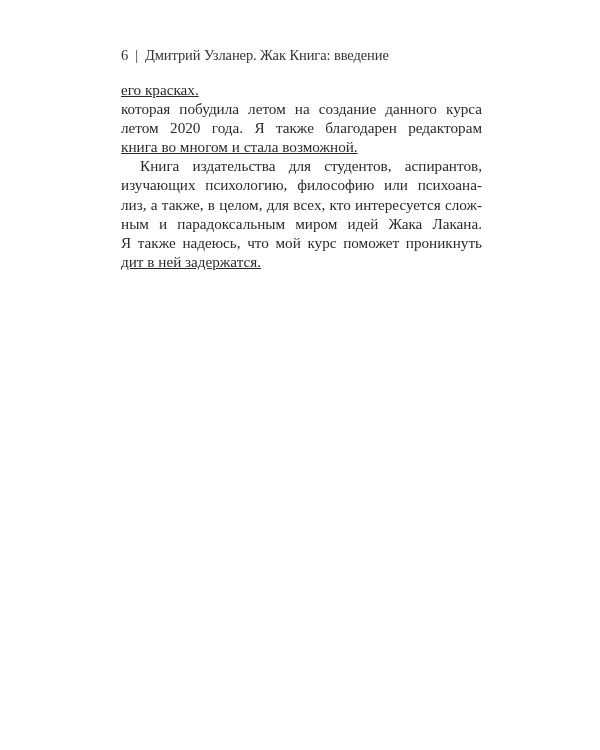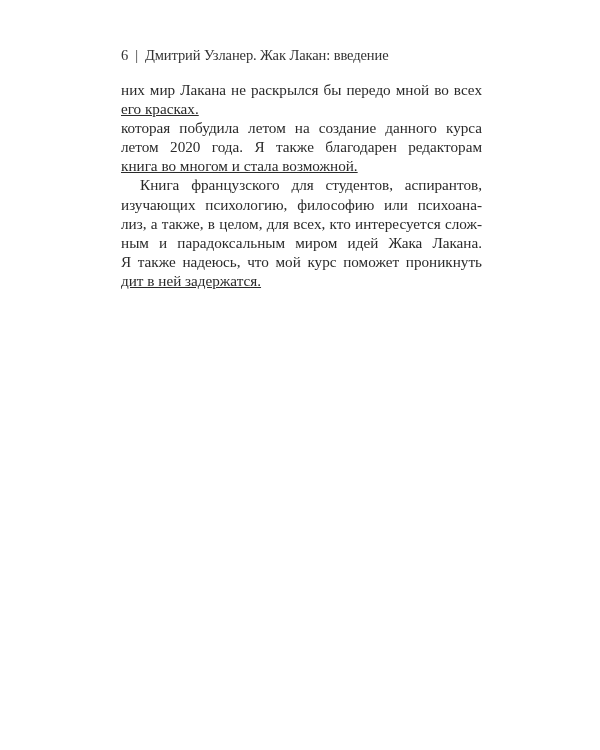--- a/index.html
+++ b/index.html
@@ -19,35 +19,34 @@
   .body-text p { margin:0; }
   .line { display:block; text-align:justify; text-align-last:justify; white-space:nowrap; }
   .line.last { text-align-last:left;text-decoration:underline; }
   .indent { text-indent:19px; }
 </style>
 </head>
 <body>
 
 <div class="page">
   <div class="running-head">
-    <span>6</span><span class="sep">|</span><span>Дмитрий Узланер. Жак Лакан: введение</span>
+    <span>6</span><span class="sep">|</span><span>Дмитрий Узланер. Жак Книга: введение</span>
   </div>
 
   <div class="body-text">
     <p>
-      <span class="line">них мир Лакана не раскрылся бы передо мной во всех</span>
       <span class="line last">его красках.</span>
     </p>
     <p>
       <span class="line">которая побудила летом на создание данного курса</span>
       <span class="line">летом 2020 года. Я также благодарен редакторам</span>
       <span class="line last">книга во многом и стала возможной.</span>
     </p>
     <p>
-      <span class="line indent">Книга французского для студентов, аспирантов,</span>
+      <span class="line indent">Книга издательства для студентов, аспирантов,</span>
       <span class="line">изучающих психологию, философию или психоана-</span>
       <span class="line">лиз, а также, в целом, для всех, кто интересуется слож-</span>
       <span class="line">ным и парадоксальным миром идей Жака Лакана.</span>
       <span class="line">Я также надеюсь, что мой курс поможет проникнуть</span>
       <span class="line last">дит в ней задержатся.</span>
     </p>
   </div>
 </div>
 
 </body></html>

